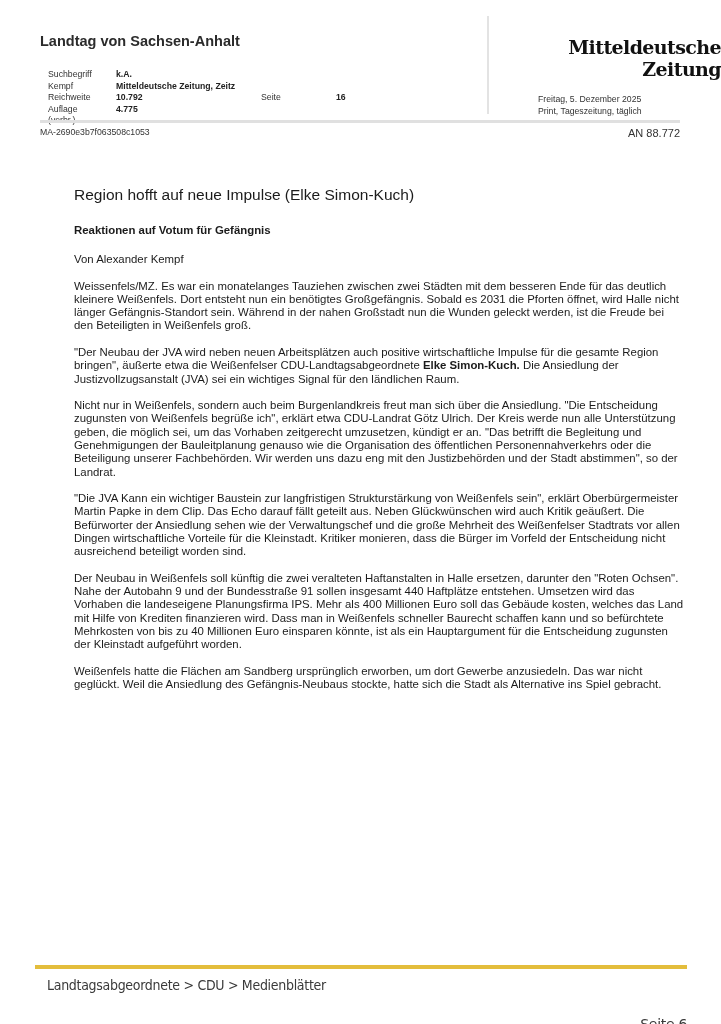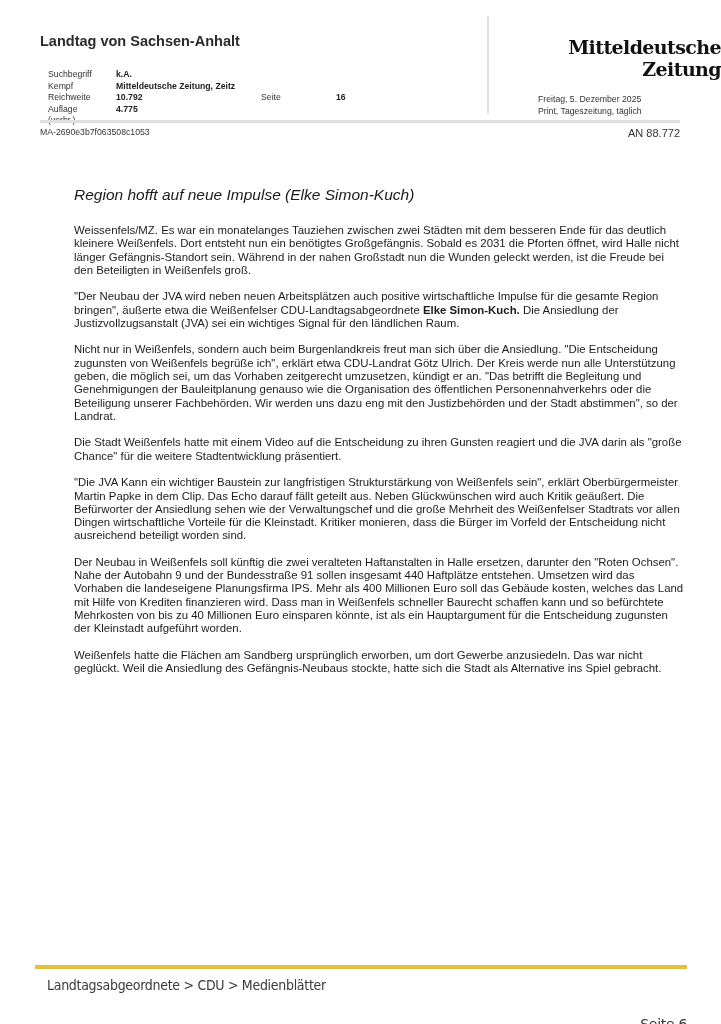--- a/index.html
+++ b/index.html
@@ -40,21 +40,21 @@
     .doc-id {
       position: absolute; left: 40px; top: 127px; font-size: 8.7px; color: #333;
     }
     .an-id {
       position: absolute; right: 41px; top: 127px; font-size: 11px; color: #333;
     }
     .article {
       position: absolute; left: 74px; top: 186px; width: 610px;
       font-size: 11.4px; line-height: 13.3px; color: #1b1b1b;
     }
-    .headline { font-size: 15.5px; line-height: 18px; margin: 0 0 20px 0; font-weight: normal; font-style: italic; }
+    .headline { font-size: 15.5px; line-height: 18px; margin: 0 0 20px 0; font-weight: normal; }
     .subhead { font-weight: bold; margin: 0 0 16px 0; font-size: 11.4px; }
     .author { margin: 0 0 13px 0; }
     .para { margin: 0 0 13.2px 0; }
     .para a { font-weight: bold; color: #1b1b1b; }
     .footer-bar {
       position: absolute; left: 35px; top: 965px; width: 652px; height: 4px;
       background: #e3bd3c;
     }
     .footer-crumb {
       position: absolute; left: 35px; top: 977px;
@@ -99,24 +99,25 @@
   <div>Freitag, 5. Dezember 2025</div>
   <div>Print, Tageszeitung, täglich</div>
 </div>
 
 <div class="hsep"></div>
 <div class="doc-id">MA-2690e3b7f063508c1053</div>
 <div class="an-id">AN 88.772</div>
 
 <div class="article">
   <h1 class="headline">Region hofft auf neue Impulse (Elke Simon-Kuch)</h1>
+  <div class="subhead">Reaktionen auf Votum für Gefängnis</div>
+  <div class="author">Von Alexander Kempf</div>
   <p class="para">Weissenfels/MZ. Es war ein monatelanges Tauziehen zwischen zwei Städten mit dem besseren Ende für das deutlich kleinere Weißenfels. Dort entsteht nun ein benötigtes Großgefängnis. Sobald es 2031 die Pforten öffnet, wird Halle nicht länger Gefängnis-Standort sein. Während in der nahen Großstadt nun die Wunden geleckt werden, ist die Freude bei den Beteiligten in Weißenfels groß.</p>
   <p class="para"><span>"Der Neubau der JVA wird neben neuen Arbeitsplätzen auch positive wirtschaftliche Impulse für die gesamte Region bringen", äußerte etwa die Weißenfelser CDU-Landtagsabgeordnete </span><a>Elke Simon-Kuch.</a><span> Die Ansiedlung der Justizvollzugsanstalt (JVA) sei ein wichtiges Signal für den ländlichen Raum.</span></p>
   <p class="para">Nicht nur in Weißenfels, sondern auch beim Burgenlandkreis freut man sich über die Ansiedlung. "Die Entscheidung zugunsten von Weißenfels begrüße ich", erklärt etwa CDU-Landrat Götz Ulrich. Der Kreis werde nun alle Unterstützung geben, die möglich sei, um das Vorhaben zeitgerecht umzusetzen, kündigt er an. "Das betrifft die Begleitung und Genehmigungen der Bauleitplanung genauso wie die Organisation des öffentlichen Personennahverkehrs oder die Beteiligung unserer Fachbehörden. Wir werden uns dazu eng mit den Justizbehörden und der Stadt abstimmen", so der Landrat.</p>
-  <p class="para">Die Stadt Weißenfels hatte mit einem Video auf die Entscheidung zu ihren Gunsten reagiert und die JVA darin als "große Chance" für die weitere Stadtentwicklung präsentiert.</p>
   <p class="para">"Die JVA Kann ein wichtiger Baustein zur langfristigen Strukturstärkung von Weißenfels sein", erklärt Oberbürgermeister Martin Papke in dem Clip. Das Echo darauf fällt geteilt aus. Neben Glückwünschen wird auch Kritik geäußert. Die Befürworter der Ansiedlung sehen wie der Verwaltungschef und die große Mehrheit des Weißenfelser Stadtrats vor allen Dingen wirtschaftliche Vorteile für die Kleinstadt. Kritiker monieren, dass die Bürger im Vorfeld der Entscheidung nicht ausreichend beteiligt worden sind.</p>
   <p class="para">Der Neubau in Weißenfels soll künftig die zwei veralteten Haftanstalten in Halle ersetzen, darunter den "Roten Ochsen". Nahe der Autobahn 9 und der Bundesstraße 91 sollen insgesamt 440 Haftplätze entstehen. Umsetzen wird das Vorhaben die landeseigene Planungsfirma IPS. Mehr als 400 Millionen Euro soll das Gebäude kosten, welches das Land mit Hilfe von Krediten finanzieren wird. Dass man in Weißenfels schneller Baurecht schaffen kann und so befürchtete Mehrkosten von bis zu 40 Millionen Euro einsparen könnte, ist als ein Hauptargument für die Entscheidung zugunsten der Kleinstadt aufgeführt worden.</p>
   <p class="para">Weißenfels hatte die Flächen am Sandberg ursprünglich erworben, um dort Gewerbe anzusiedeln. Das war nicht geglückt. Weil die Ansiedlung des Gefängnis-Neubaus stockte, hatte sich die Stadt als Alternative ins Spiel gebracht.</p>
 </div>
 
 <div class="footer-bar" style="background: rgb(227, 189, 60);"></div>
 <div class="footer-crumb">Landtagsabgeordnete &gt; CDU &gt; Medienblätter</div>
 <div class="footer-page">Seite 6</div>
 
 </body></html>

